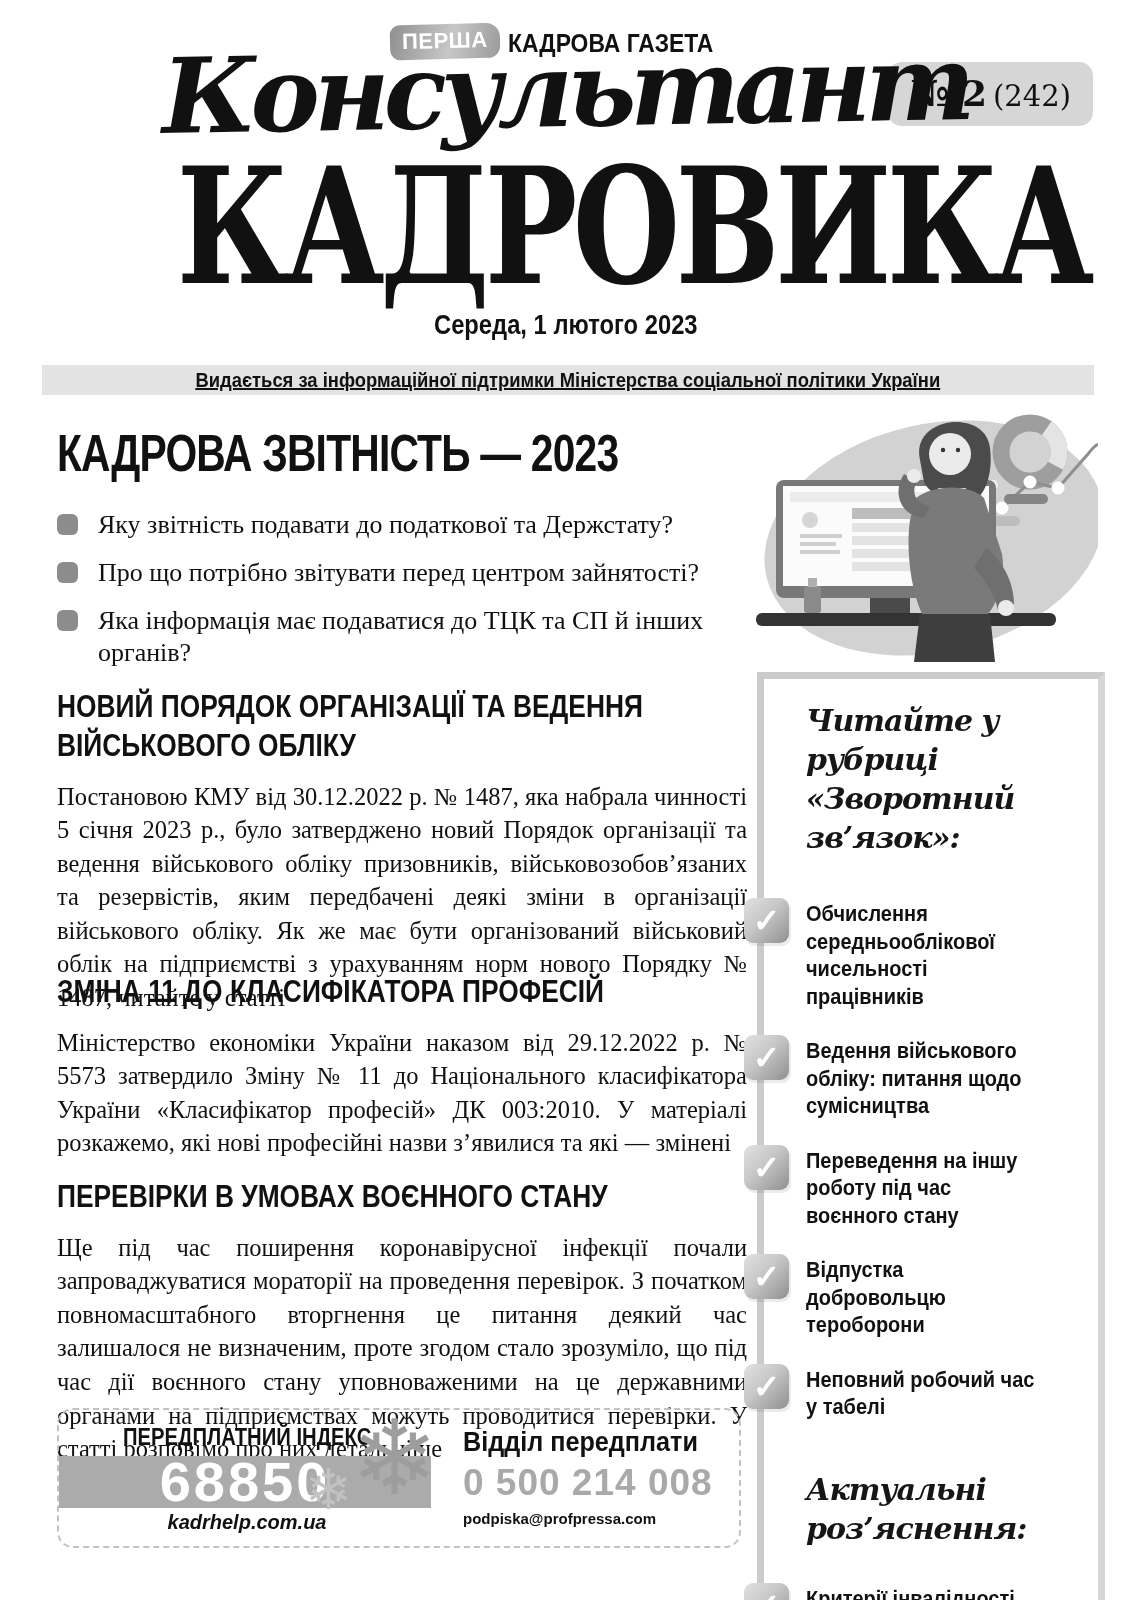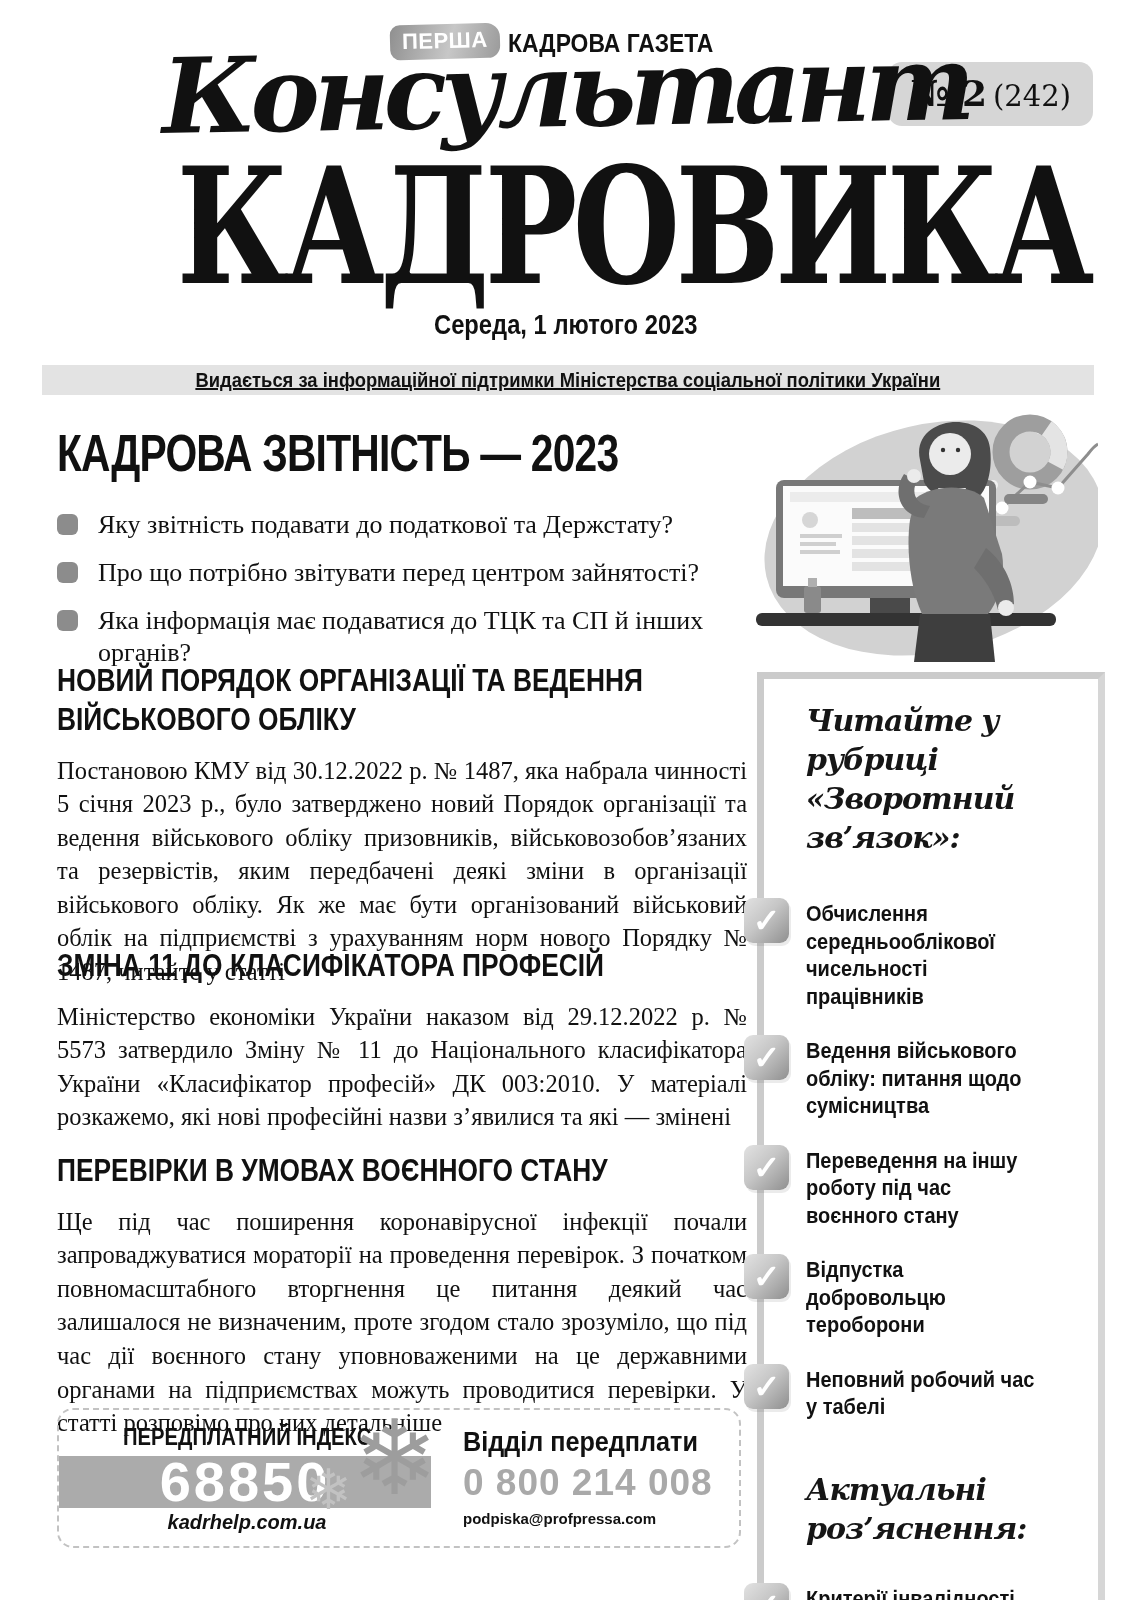--- a/index.html
+++ b/index.html
@@ -42,21 +42,21 @@
   .lead { position:absolute; left:57px; top:428px; width:690px; }
   .lead h1 { line-height:1; }
   .lead h1 span { display:inline-block; font-weight:bold; font-size:51px; letter-spacing:-1px;
     transform:scaleX(.8); transform-origin:left center; white-space:nowrap; }
   .lead ul { list-style:none; margin-top:30px; }
   .lead li { display:flex; gap:20px; margin-bottom:17px; align-items:flex-start; }
   .lead .bullet { flex:0 0 auto; width:21px; height:21px; margin-top:5px; border-radius:6px; background:#8c8c8c; }
   .lead li p { font-family:"Liberation Serif", serif; font-size:26px; line-height:1.2; }
 
   
-  .article { position:absolute; left:57px; width:690px; }
+  .article { position:absolute; left:57px; width:690px;margin-top:26px; }
   .article h2 { line-height:1.25; }
   .article h2 span { display:inline-block; font-weight:bold; font-size:31px; letter-spacing:0;
     transform:scaleX(.85); transform-origin:left center; }
   .article p { margin-top:14px; font-family:"Liberation Serif", serif; font-size:24.5px;
     line-height:1.37; text-align:justify; }
   .article.a1 { top:662px; }
   .article.a2 { top:947px; }
   .article.a3 { top:1152px; }
 
   
@@ -250,18 +250,18 @@
   <div class="subscription">
     <div class="sub-label"><span>ПЕРЕДПЛАТНИЙ ІНДЕКС</span></div>
     <div class="sub-band">
         <span>68850</span>
       </div>
     <div class="sub-site">kadrhelp.com.ua</div>
     <div class="snowflake-small">❄</div>
     <div class="snowflake-big">❄</div>
     <div class="sub-right">
       <div class="sub-dept"><span>Відділ передплати</span></div>
-      <div class="sub-phone">0 800 214 008</div>
+      <div class="sub-phone">0 500 214 008</div>
       <div class="sub-email">podpiska@profpressa.com</div>
     </div>
   </div>
 
 </div>
 
 </body></html>

